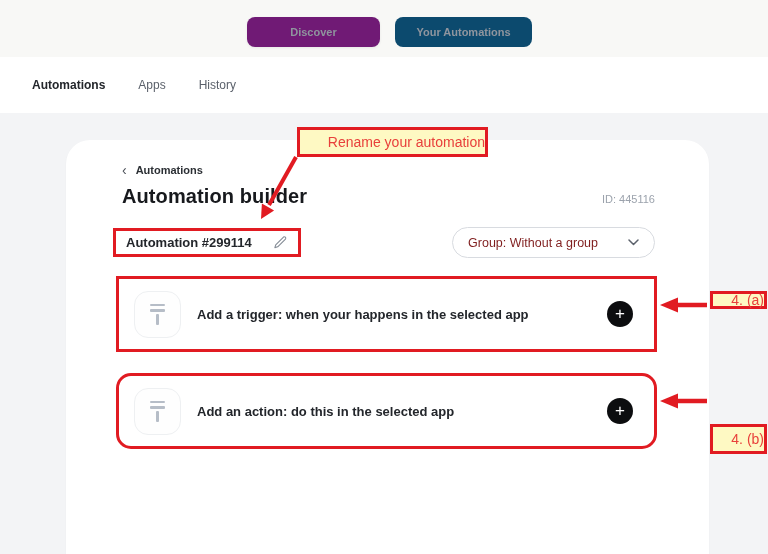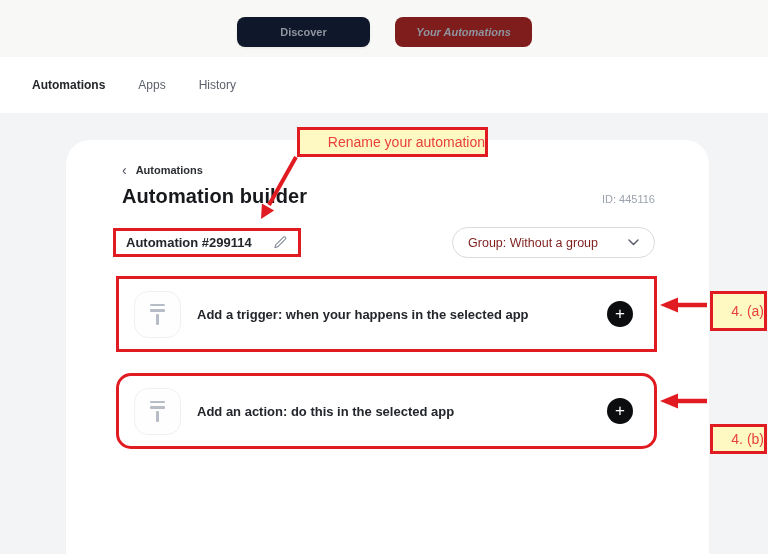--- a/index.html
+++ b/index.html
@@ -11,22 +11,22 @@
     overflow:hidden;
   }
 
   
   .topbar { position:absolute; top:0; left:0; width:768px; height:57px; background:#f8f8f6; }
   .pill {
     position:absolute; top:17px; height:30px; border-radius:8px;
     display:flex; align-items:center; justify-content:center;
     font-size:11px; font-weight:700; color:#8f959e; cursor:pointer;
   }
-  .pill.discover { left:237px; width:133px; background:#0f172a; box-shadow:0 1px 3px rgba(0,0,0,.07); }
-  .pill.your-autos { left:395px; width:137px; background:#7f1d1d;font-style:italic; }
+  .pill.discover { left:247px; width:133px; background:#701a75; box-shadow:0 1px 3px rgba(0,0,0,.07); }
+  .pill.your-autos { left:395px; width:137px; background:#0c4a6e; }
 
   
   .navbar {
     position:absolute; top:57px; left:0; width:768px; height:56px; background:#ffffff;
     display:flex; align-items:center; padding-left:32px;
   }
   .nav-tab { font-size:12px; color:#5b616b; margin-right:33px; cursor:pointer; }
   .nav-tab.active { font-weight:700; color:#23262b; }
 
   
@@ -87,21 +87,21 @@
     padding-bottom:2px;
   }
 
   
   .annot-box {
     position:absolute; border:3px solid #e11b22; background:#fef9c3;
     display:flex; align-items:center; justify-content:flex-end;
     color:#e8403b; z-index:40;
   }
   .rename-annot { left:297px; top:127px; width:191px; height:30px; font-size:14px; }
-  .step-a-annot { left:710px; top:291px; width:57px; height:40px; font-size:14px; }
+  .step-a-annot { left:710px; top:291px; width:57px; height:18px; font-size:14px; }
   .step-b-annot { left:710px; top:388px; width:57px; height:30px; font-size:14px;margin-top:36px; }
 
   .arrow-overlay { position:absolute; left:0; top:0; width:768px; height:554px; pointer-events:none; z-index:50; }
 </style>
 </head>
 <body>
 
 <div class="topbar">
   <div class="pill discover">
     <span>Discover</span>

